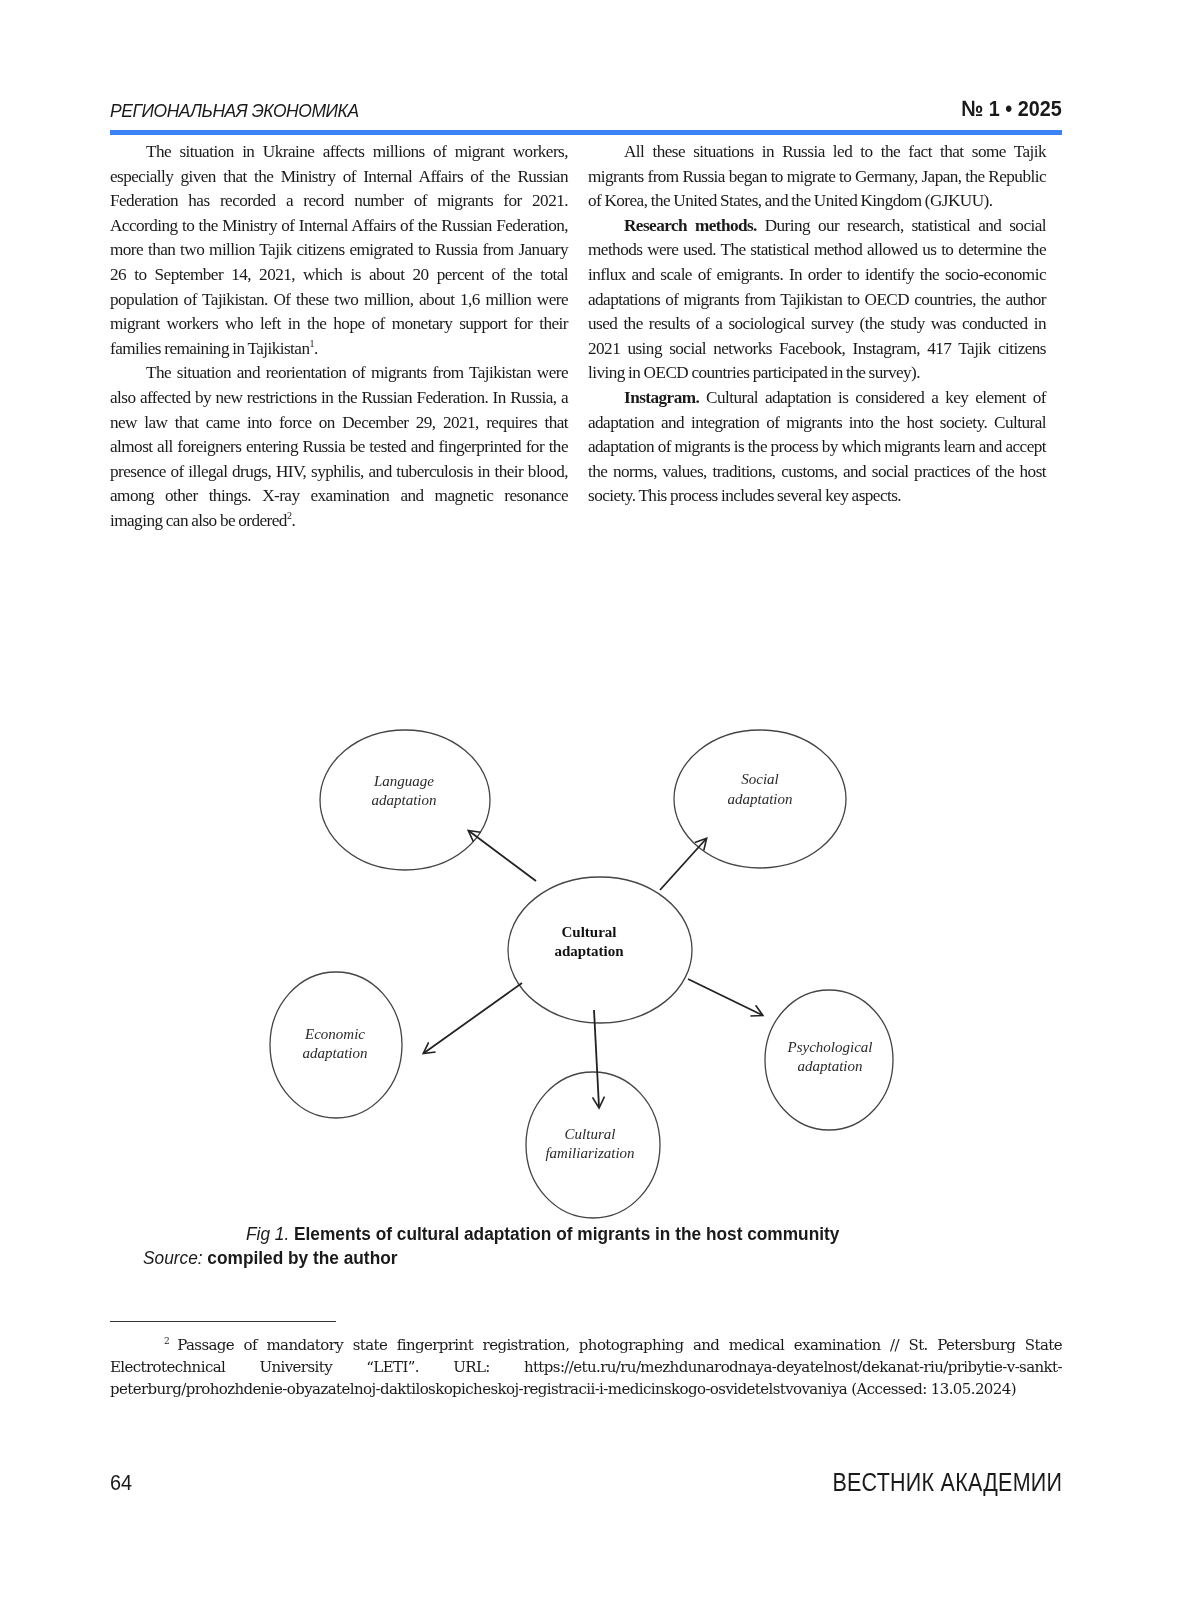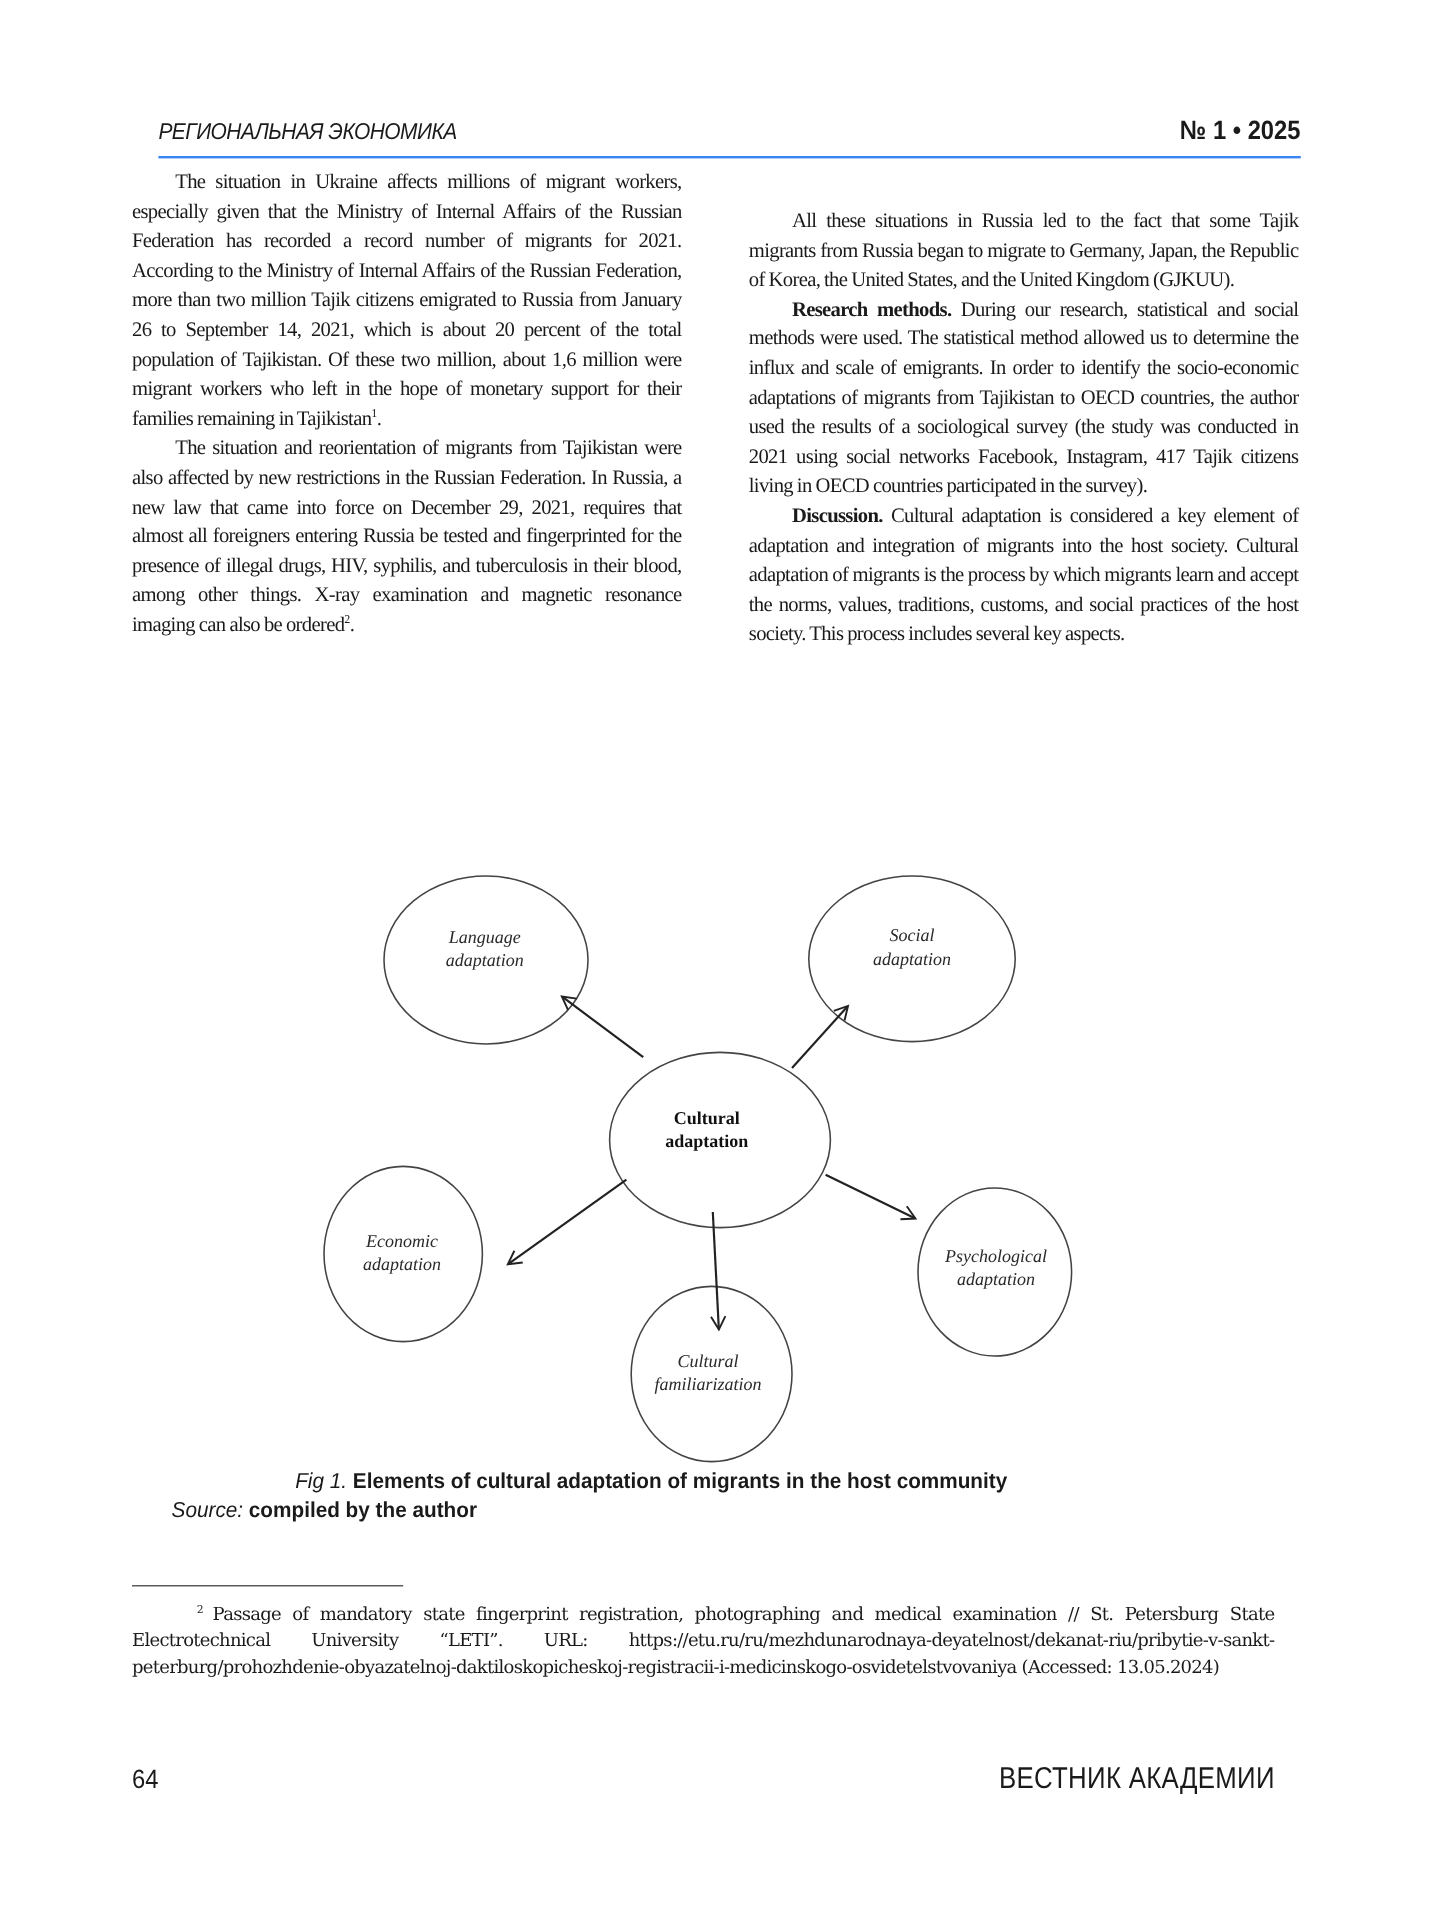--- a/index.html
+++ b/index.html
@@ -1,22 +1,22 @@
 <!DOCTYPE html>
 <html><head>
 <meta charset="utf-8">
 <style>
   html, body { margin: 0; padding: 0; background: #ffffff; }
   body { width: 1200px; height: 1610px; position: relative; overflow: hidden; color: #1a1a1a; }
-  .header { position: absolute; left: 110px; top: 96px; width: 952px; height: 34px; border-bottom: 2px solid #3b82f6; margin-left: 22px; }
+  .header { position: absolute; left: 110px; top: 96px; width: 952px; height: 34px; border-bottom: 5px solid #3b82f6; }
   .header .journal { position: absolute; left: 0; top: 4px; font-family: "Liberation Sans", sans-serif; font-style: italic; font-size: 19px; letter-spacing: -0.5px; transform: scaleX(0.92); transform-origin: left; }
   .header .issue { position: absolute; right: 0; top: 0; font-family: "Liberation Sans", sans-serif; font-weight: bold; font-size: 22px; transform: scaleX(0.9); transform-origin: right; }
   .col { position: absolute; top: 140px; width: 458px; font-family: Liberation Serif, serif; font-size: 17.2px; line-height: 24.6px; text-align: justify; }
   .col.left { left: 110px; }
-  .col.right { left: 624px; margin-top: 32px; }
+  .col.right { left: 588px; }
   .col p { margin: 0; text-indent: 36px; letter-spacing: -0.55px; word-spacing: -0.5px; }
   .col b { font-weight: bold; }
   sup { font-size: 10px; line-height: 0; }
   .figure { position: absolute; left: 240px; top: 715px; width: 700px; height: 505px; }
   .figure svg { width: 700px; height: 505px; }
   .node-text { font-family: "Liberation Serif", serif; font-style: italic; font-size: 15px; fill: #2a2a2a; }
   .node-center { font-family: "Liberation Serif", serif; font-weight: bold; font-size: 15px; fill: #111; }
   .caption { position: absolute; left: 246px; top: 1224px; font-family: "Liberation Sans", sans-serif; font-size: 18px; transform: scaleX(0.96); transform-origin: left; }
   .caption i { font-style: italic; font-weight: normal; }
   .caption b { font-weight: bold; }
@@ -37,21 +37,21 @@
 </div>
 
 <div class="col left">
   <p><span>The situation in Ukraine affects millions of migrant workers, especially given that the Ministry of Internal Affairs of the Russian Federation has recorded a record number of migrants for 2021. According to the Ministry of Internal Affairs of the Russian Federation, more than two million Tajik citizens emigrated to Russia from January 26 to September 14, 2021, which is about 20 percent of the total population of Tajikistan. Of these two million, about 1,6 million were migrant workers who left in the hope of monetary support for their families remaining in Tajikistan</span><sup>1</sup><span>.</span></p>
   <p><span>The situation and reorientation of migrants from Tajikistan were also affected by new restrictions in the Russian Federation. In Russia, a new law that came into force on December 29, 2021, requires that almost all foreigners entering Russia be tested and fingerprinted for the presence of illegal drugs, HIV, syphilis, and tuberculosis in their blood, among other things. X-ray examination and magnetic resonance imaging can also be ordered</span><sup>2</sup><span>.</span></p>
 </div>
 
 <div class="col right">
   <p><span>All these situations in Russia led to the fact that some Tajik migrants from Russia began to migrate to Germany, Japan, the Republic of Korea, the United States, and the United Kingdom (GJKUU).</span></p>
   <p><b>Research methods.</b><span> During our research, statistical and social methods were used. The statistical method allowed us to determine the influx and scale of emigrants. In order to identify the socio-economic adaptations of migrants from Tajikistan to OECD countries, the author used the results of a sociological survey (the study was conducted in 2021 using social networks Facebook, Instagram, 417 Tajik citizens living in OECD countries participated in the survey).</span></p>
-  <p><b>Discussion.</b><span> Cultural adaptation is considered a key element of adaptation and integration of migrants into the host society. Cultural adaptation of migrants is the process by which migrants learn and accept the norms, values, traditions, customs, and social practices of the host society. This process includes several key aspects.</span></p>
+  <p><b>Instagram.</b><span> Cultural adaptation is considered a key element of adaptation and integration of migrants into the host society. Cultural adaptation of migrants is the process by which migrants learn and accept the norms, values, traditions, customs, and social practices of the host society. This process includes several key aspects.</span></p>
 </div>
 
 <div class="figure">
   <svg viewBox="0 0 700 505">
     <defs>
       <marker id="arr" markerWidth="14" markerHeight="14" refX="11" refY="7" orient="auto" markerUnits="userSpaceOnUse">
         <path d="M1,1 L12,7 L1,13" fill="none" stroke="#222" stroke-width="1.6"></path>
       </marker>
     </defs>
     <g fill="none" stroke="#444" stroke-width="1.3">

